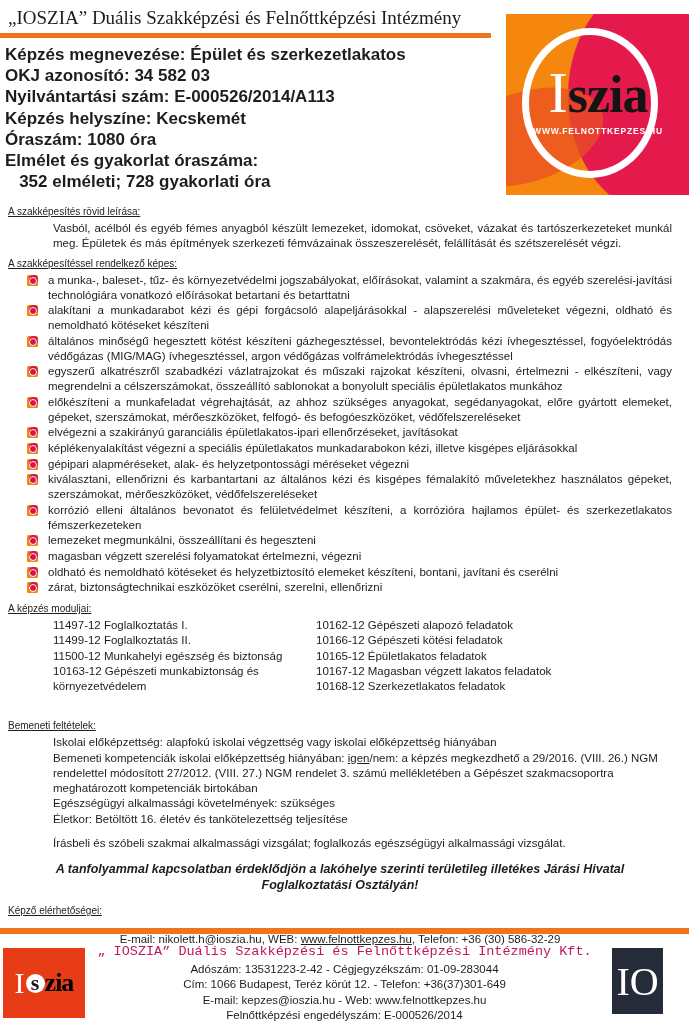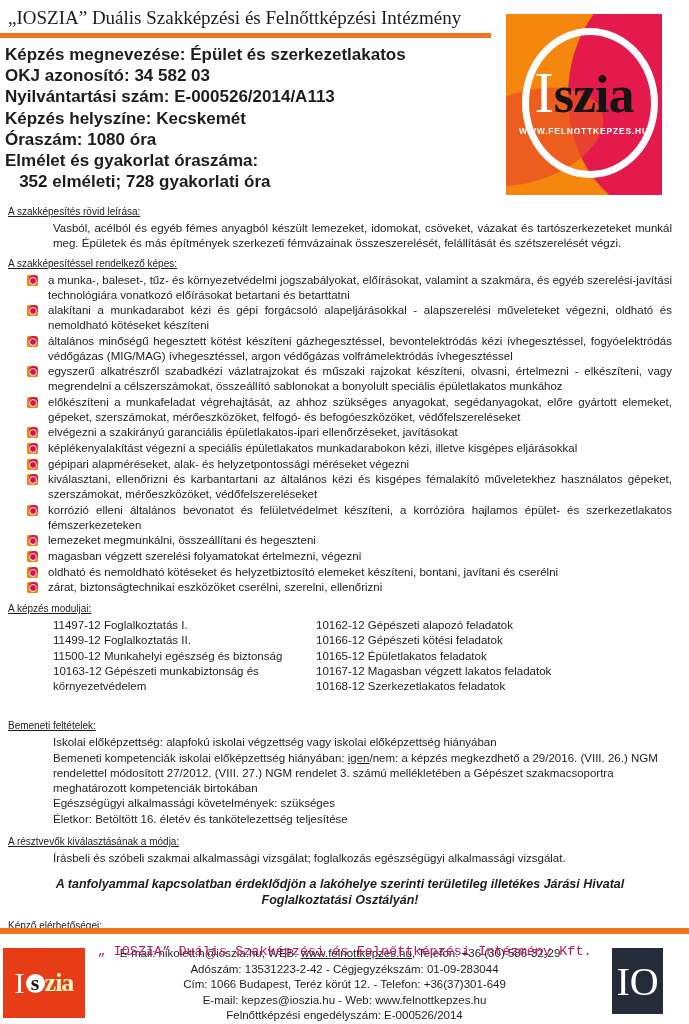--- a/index.html
+++ b/index.html
@@ -14,21 +14,21 @@
   .header-title {
     position:absolute; left:8px; top:7px;
     font-family:"Liberation Serif","DejaVu Serif",serif;
     font-size:19px; color:#1c1c1c; white-space:nowrap;
   }
   .orange-rule { position:absolute; left:0; top:33px; width:491px; height:5px; background:#f0731d; }
   .course-block { position:absolute; left:5px; top:44px; width:495px; }
   .course-line { font-weight:bold; font-size:17px; line-height:21.2px; white-space:nowrap; }
   
   .logo {
-    position:absolute; left:506px; top:14px; width:156px; height:181px;
+    position:absolute; left:506px; top:14px; width:184px; height:181px;
     background:#f5860e; overflow:hidden;
   }
   .logo-crimson {
     position:absolute; left:62px; top:-38px; width:190px; height:240px;
     background:#e41a4c; border-radius:50%;
   }
   .logo-swoosh {
     position:absolute; left:-60px; top:78px; width:160px; height:90px;
     background:#e94f24; border-radius:50%; transform:rotate(-18deg); opacity:.75;
   }
@@ -91,21 +91,21 @@
     position:absolute; left:3px; top:20px; width:82px; height:70px;
     background:#e83c17; display:flex; align-items:center; justify-content:center;
     font-family:"Liberation Serif","DejaVu Serif",serif;
   }
   .fl-i { color:#ffffff; font-size:30px; }
   .fl-s {
     display:inline-flex; width:19px; height:19px; border-radius:50%;
     background:#ffffff; color:#141414; font-size:22px; font-weight:bold;
     align-items:center; justify-content:center; margin-left:1px;
   }
-  .fl-zia { color:#fef9c3; font-size:26px; font-weight:bold; letter-spacing:-1px; }
+  .fl-zia { color:#000000; font-size:26px; font-weight:bold; letter-spacing:-1px; }
   .footer-logo-navy {
     position:absolute; left:612px; top:20px; width:51px; height:66px;
     background:#262b39; display:flex; align-items:center; justify-content:center;
     font-family:"Liberation Serif","DejaVu Serif",serif;
     color:#ffffff; font-size:40px;
   }
 </style>
 </head>
 <body>
 
@@ -203,21 +203,20 @@
     </div>
 
     <div class="sec-heading">Bemeneti feltételek:</div>
     <div class="entry-lines">
       <div class="entry-line">Iskolai előképzettség: alapfokú iskolai végzettség vagy iskolai előképzettség hiányában</div>
       <div class="entry-line"><span>Bemeneti kompetenciák iskolai előképzettség hiányában: </span><span class="u">igen</span><span>/nem: a képzés megkezdhető a 29/2016. (VIII. 26.) NGM rendelettel módosított 27/2012. (VIII. 27.) NGM rendelet 3. számú mellékletében a Gépészet szakmacsoportra meghatározott kompetenciák birtokában</span></div>
       <div class="entry-line">Egészségügyi alkalmassági követelmények: szükséges</div>
       <div class="entry-line">Életkor: Betöltött 16. életév és tankötelezettség teljesítése</div>
     </div>
 
-    <div class="sec-heading">A résztvevők kiválasztásának a módja:</div>
     <div class="selection-body">Írásbeli és szóbeli szakmai alkalmassági vizsgálat; foglalkozás egészségügyi alkalmassági vizsgálat.</div>
 
     <div class="notice">A tanfolyammal kapcsolatban érdeklődjön a lakóhelye szerinti területileg illetékes Járási Hivatal Foglalkoztatási Osztályán!</div>
 
     <div class="sec-heading">Képző elérhetőségei:</div>
     <div class="contact-line"><span>E-mail: </span><span>nikolett.h@ioszia.hu</span><span>, WEB: </span><a class="plain">www.felnottkepzes.hu</a><span>, Telefon: +36 (30) 586-32-29</span></div>
   </div>
 
   <div class="footer">
     <div class="footer-bar"></div>

